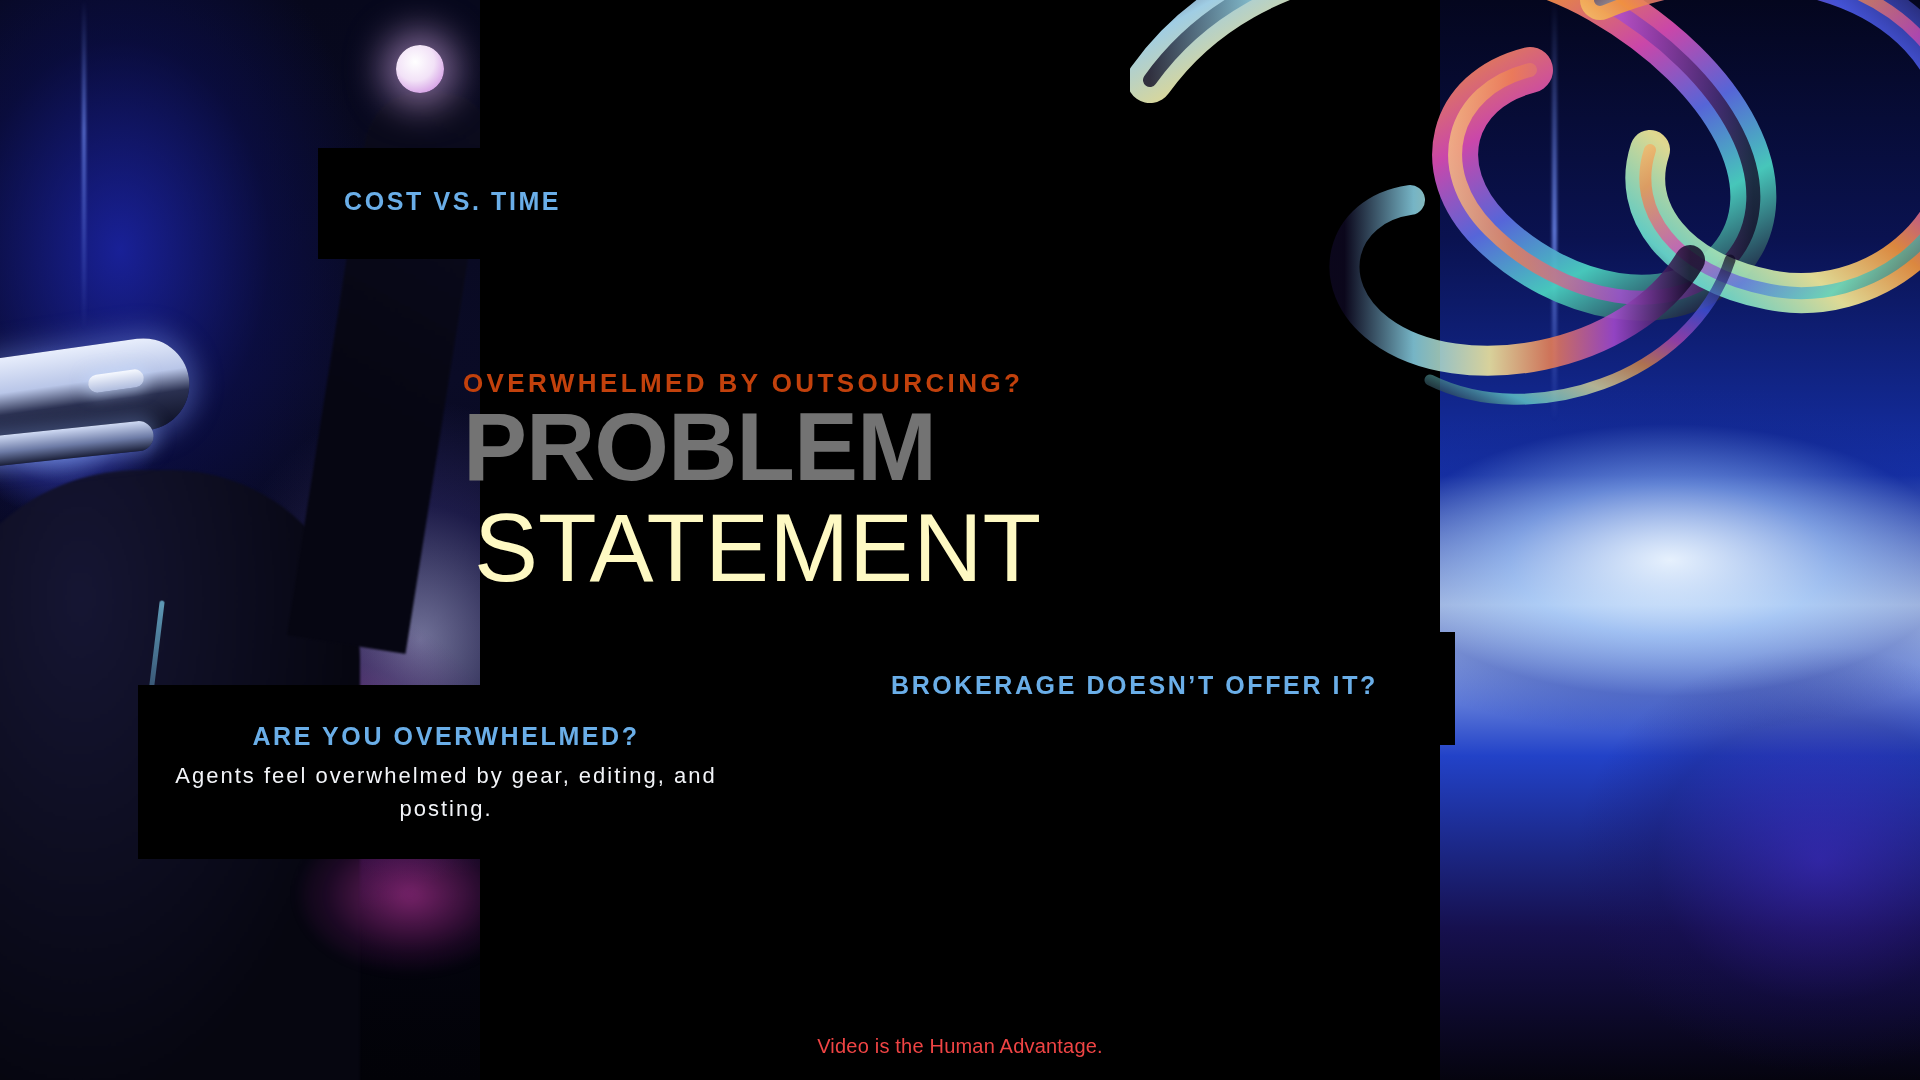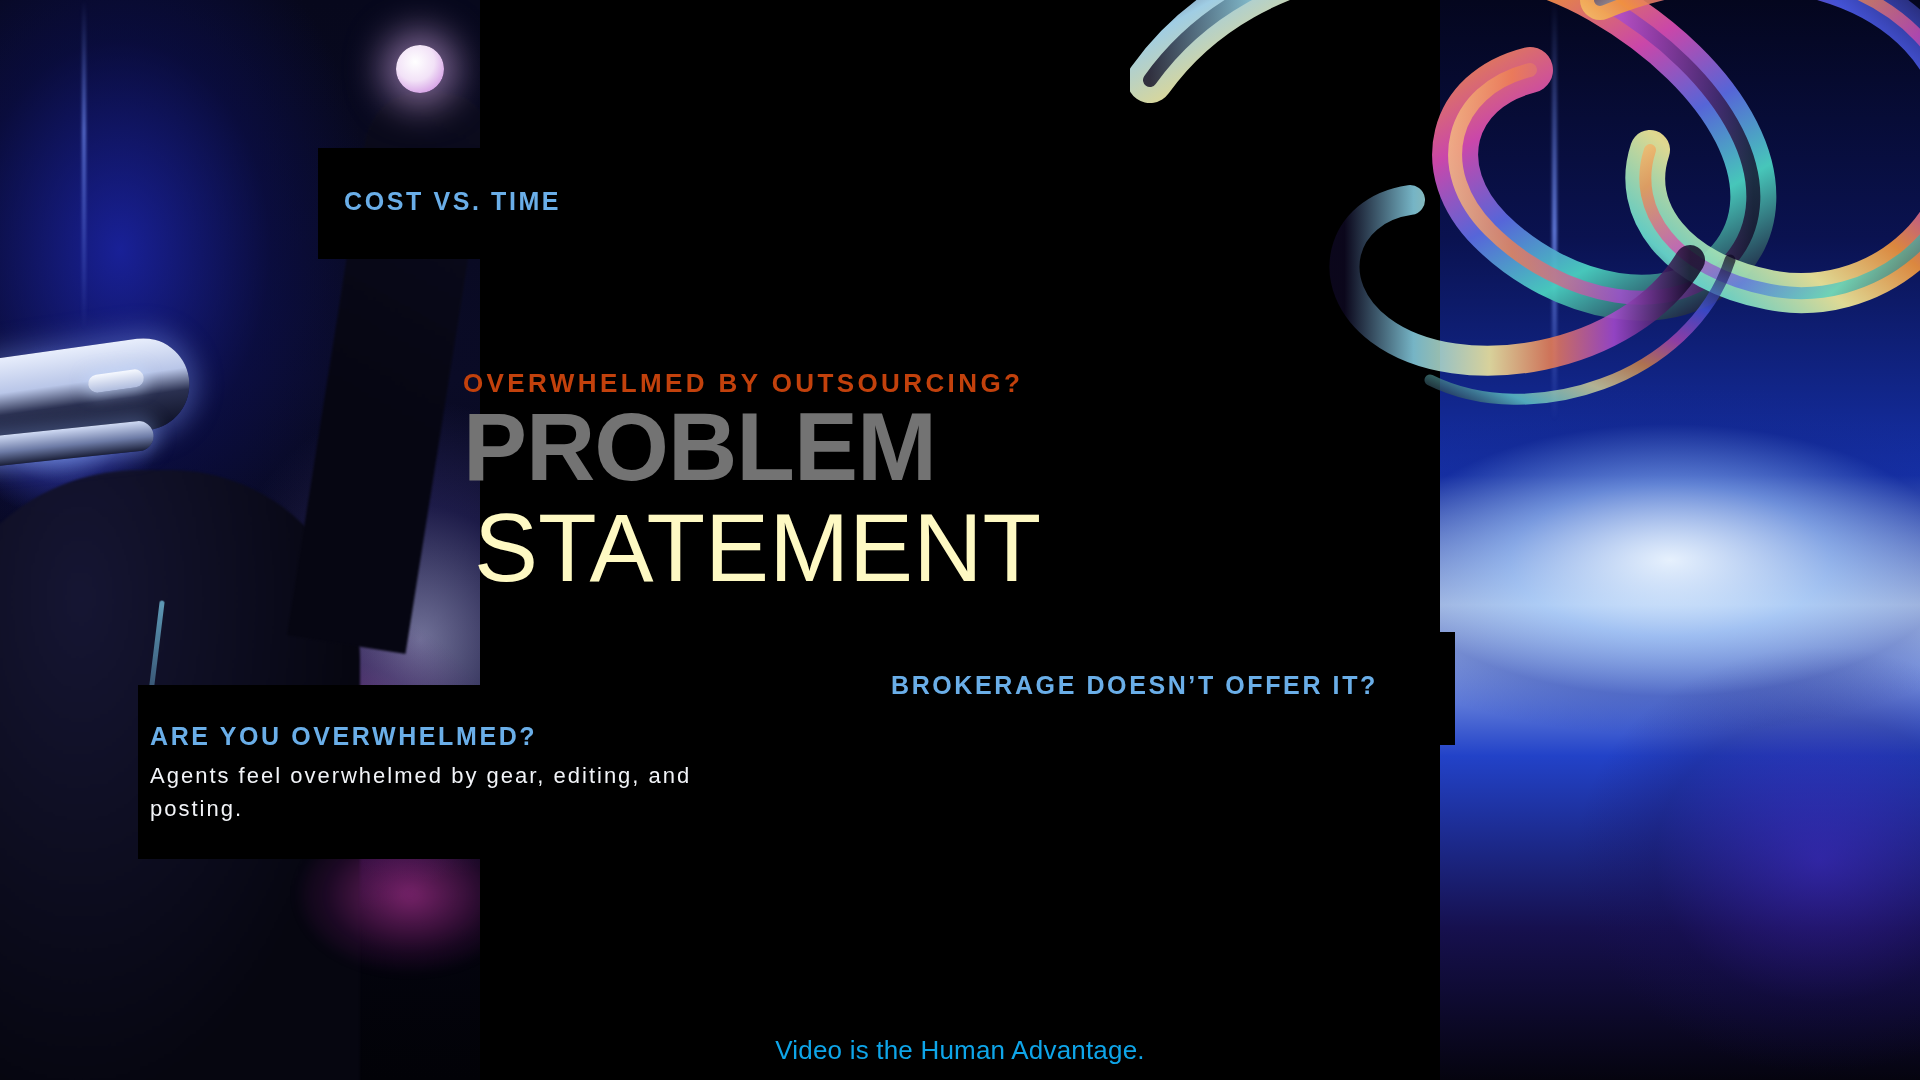--- a/index.html
+++ b/index.html
@@ -178,20 +178,21 @@
     width: 600px;
     padding: 38px 26px 34px 26px;
   }
 
   
   #card-overwhelmed {
     left: 138px;
     top: 685px;
     width: 630px;
     padding: 36px 26px 34px 12px;
+    text-align: center;
   }
 
   
   #card-brokerage {
     left: 865px;
     top: 632px;
     width: 590px;
     padding: 38px 26px 36px 26px;
   }
 
@@ -227,22 +228,22 @@
     margin: 11px;
   }
 
   
   #footer {
     position: absolute;
     left: 0;
     top: 1035px;
     width: 1920px;
     text-align: center;
-    color: #0ea5e9;
-    font-size: 26px;
+    color: #ef4444;
+    font-size: 20px;
     font-weight: 400;
     letter-spacing: .2px;
   }
 </style>
 </head>
 <body>
 
 <div id="slide">
 
   <div class="panel" id="panel-left">

